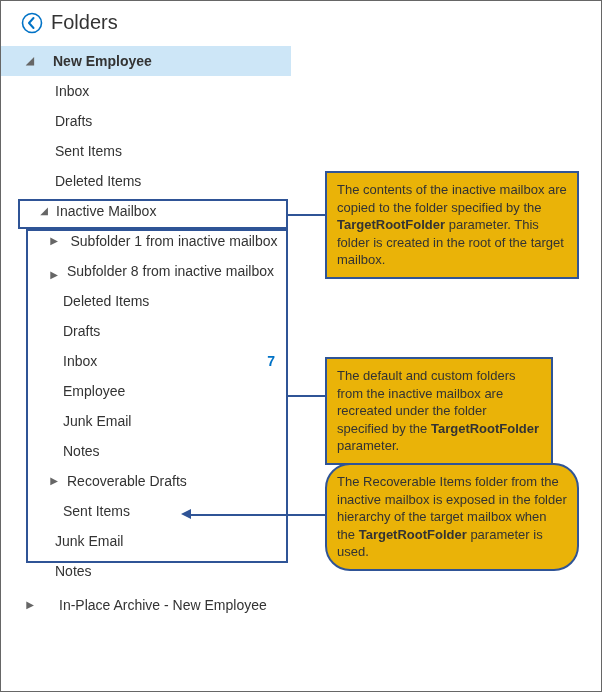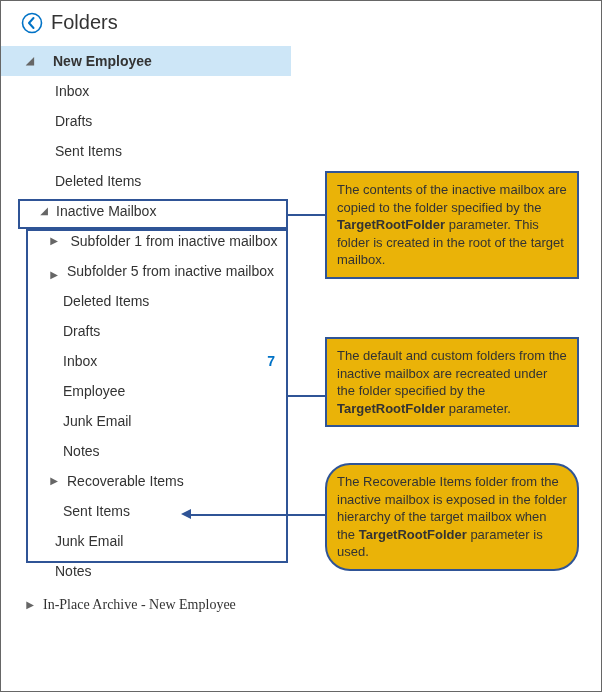--- a/index.html
+++ b/index.html
@@ -142,21 +142,21 @@
       <span class="arrow">◢</span>
       <span class="label" style="margin-left:5px;">Inactive Mailbox</span>
     </div>
 
     <div class="row" style="padding-left:46px;">
       <span class="arrow">▶</span>
       <span class="label" style="margin-left:6px;text-align:center;">Subfolder 1 from inactive mailbox</span>
     </div>
     <div class="row" style="padding-left:46px;">
       <span class="arrow" style="position:relative;top:4px;">▶</span>
-      <span class="label" style="margin-left:6px;">Subfolder 5 from inactive mailbox</span>
+      <span class="label" style="margin-left:6px;">Subfolder 8 from inactive mailbox</span>
     </div>
 
     <div class="row pad2b">
         <span class="label">Deleted Items</span>
       </div>
     <div class="row pad2b">
         <span class="label">Drafts</span>
       </div>
     <div class="row pad2b">
       <span class="label">Inbox</span>
@@ -166,48 +166,48 @@
         <span class="label">Employee</span>
       </div>
     <div class="row pad2b">
         <span class="label">Junk Email</span>
       </div>
     <div class="row pad2b">
         <span class="label">Notes</span>
       </div>
     <div class="row" style="padding-left:46px;">
       <span class="arrow">▶</span>
-      <span class="label" style="margin-left:6px;">Recoverable Items</span>
+      <span class="label" style="margin-left:6px;">Recoverable Drafts</span>
     </div>
     <div class="row pad2b">
         <span class="label">Sent Items</span>
       </div>
 
     <div class="row pad1">
         <span class="label">Junk Email</span>
       </div>
     <div class="row pad1">
         <span class="label">Notes</span>
       </div>
 
     <div class="row pad0" style="margin-top:4px;">
       <span class="arrow">▶</span>
-      <span class="label" style="margin-left:6px;font-family:Liberation Serif, serif;">In-Place Archive - New Employee</span>
+      <span class="label" style="margin-left:22px;">In-Place Archive - New Employee</span>
     </div>
   </div>
 
   <div class="box-outline" style="left:17px; top:198px; width:270px; height:30px;"></div>
   <div class="box-outline" style="left:25px; top:228px; width:262px; height:334px;"></div>
 
   <div class="callout" style="left:324px; top:170px; width:254px;">
     <span>The contents of the inactive mailbox are copied to the folder specified by the </span><b>TargetRootFolder</b><span> parameter. This folder is created in the root of the target mailbox.</span>
   </div>
   <div class="connector" style="left:287px; top:213px; width:37px;"></div>
 
-  <div class="callout" style="left:324px; top:336px; width:254px;">
+  <div class="callout" style="left:324px; top:356px; width:228px;">
     <span>The default and custom folders from the inactive mailbox are recreated under the folder specified by the </span><b>TargetRootFolder</b><span> parameter.</span>
   </div>
   <div class="connector" style="left:287px; top:394px; width:37px;"></div>
 
   <div class="callout" style="left:324px; top:462px; width:254px;border-radius:25px;">
     <span>The Recoverable Items folder from the inactive mailbox is exposed in the folder hierarchy of the target mailbox when the </span><b>TargetRootFolder</b><span> parameter is used.</span>
   </div>
   <div class="connector" style="left:190px; top:513px; width:134px;"></div>
   <div class="arrowhead" style="left:180px; top:508px;"></div>
 

